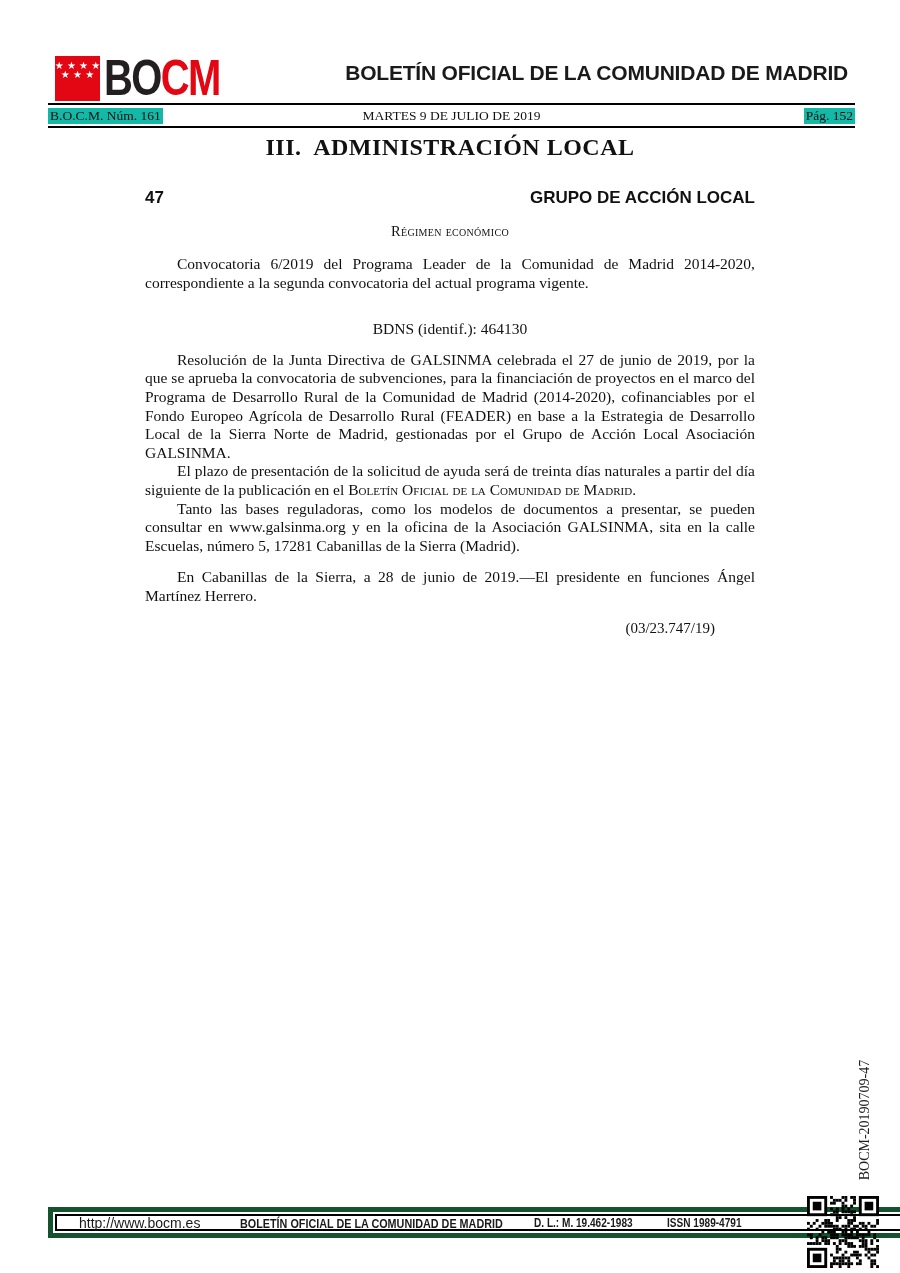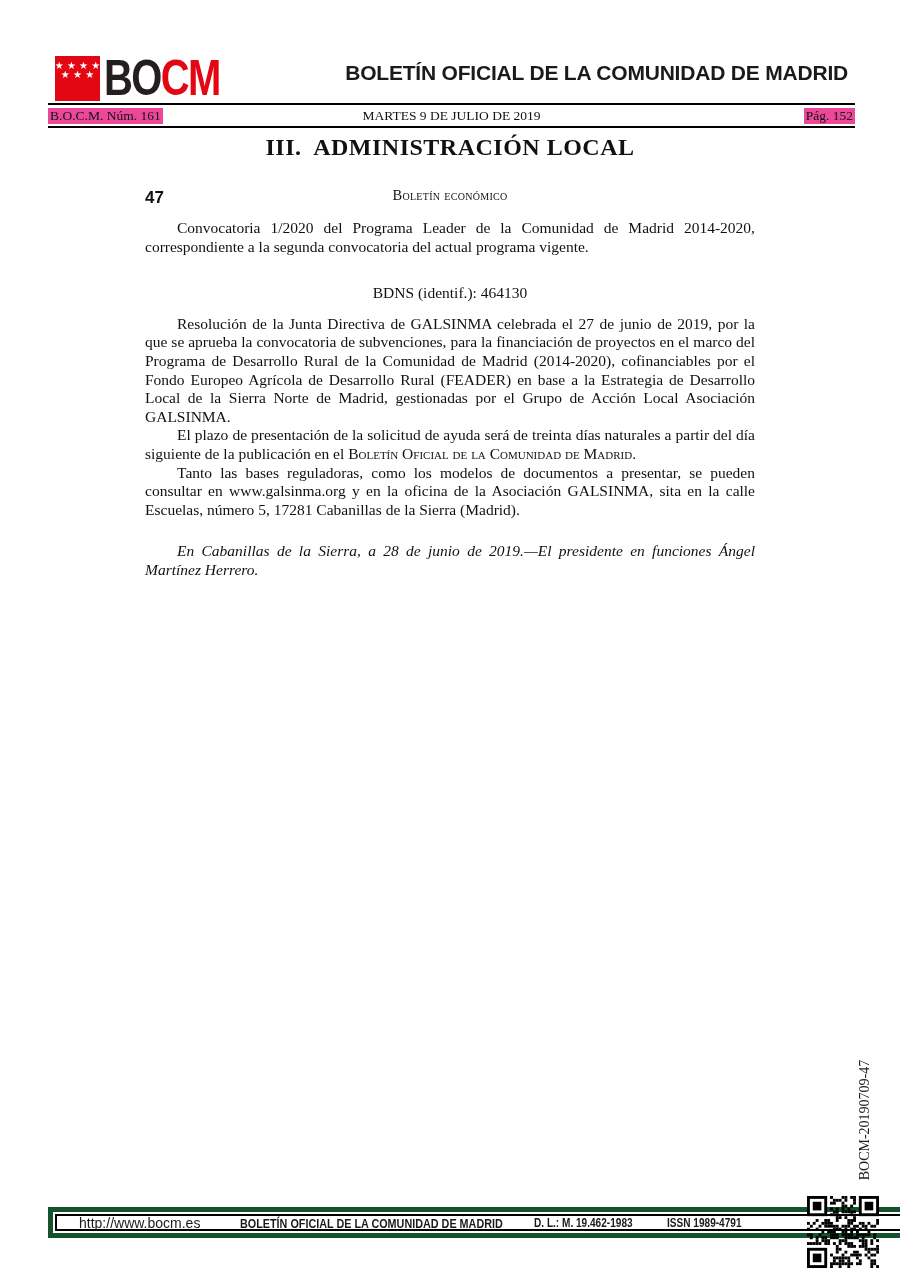--- a/index.html
+++ b/index.html
@@ -20,36 +20,36 @@
   .header-title{position:absolute;right:52px;top:61px;
         font-family:"Liberation Sans","DejaVu Sans",sans-serif;font-weight:bold;
         font-size:21px;letter-spacing:-0.2px;color:#1a1a1a;white-space:nowrap;}
   .rule{position:absolute;left:48px;width:807px;height:2px;background:#000;}
   .rule1{top:103px;}
   .rule2{top:126px;}
   .masthead{position:absolute;left:48px;top:107px;width:807px;height:17px;
         font-size:13.5px;display:flex;justify-content:space-between;align-items:center;}
   .masthead .center{position:absolute;left:0;right:0;text-align:center;}
   .masthead span{white-space:nowrap;}
-  .masthead .left,.masthead .right{position:relative;z-index:1;background:#ec4899;padding:0 2px;}
+  .masthead .left,.masthead .right{position:relative;z-index:1;background:#14b8a6;padding:0 2px;}
 
   
   .content{position:absolute;left:145px;top:116px;width:610px;}
   .section-heading{margin:18px 0 0 0;text-align:center;font-weight:bold;font-size:24px;
         letter-spacing:.5px;white-space:pre-wrap;}
   .article-header{position:relative;margin-top:26px;text-align:right;
         font-family:"Liberation Sans","DejaVu Sans",sans-serif;font-weight:bold;
         font-size:17px;line-height:22px;}
   .article-number{position:absolute;left:0;top:0;}
   .article-subtitle{margin-top:14px;text-align:center;font-size:14.5px;
         font-variant:small-caps;letter-spacing:.3px;}
   .body-par{margin:0;font-size:15.5px;line-height:18.6px;text-align:justify;text-indent:32px;}
   .p1{margin-top:15px;}
   .bdns{margin:28px 0 12px 0;font-size:15.5px;line-height:18.6px;text-align:center;text-indent:0;}
-  .p5{margin-top:23px;font-style:italic;}
+  .p5{margin-top:13px;}
   .smallcaps{font-variant:small-caps;}
   .reference{margin-top:14px;font-size:15px;text-align:right;padding-right:40px;text-indent:0;}
 
   
   .vcode{position:absolute;left:795px;top:1112px;width:140px;height:16px;
         font-size:14px;text-align:center;transform:rotate(-90deg);
         transform-origin:center center;white-space:nowrap;color:#222;}
 
   
   .fbox{position:absolute;left:48px;top:1207px;width:878px;height:31px;
@@ -87,36 +87,38 @@
     <span class="left">B.O.C.M. Núm. 161</span>
     <span class="right">Pág. 152</span>
   </div>
   <div class="rule rule2"></div>
 
   <div class="content">
     <h1 class="section-heading">III.&nbsp; ADMINISTRACIÓN LOCAL</h1>
 
     <div class="article-header">
       <span class="article-number">47</span>
+      <div>GRUPO DE ACCIÓN LOCAL</div>
     </div>
 
-    <div class="article-subtitle">Boletín económico</div>
-
-    <p class="body-par p1">Convocatoria 1/2020 del Programa Leader de la Comunidad de Madrid 2014-2020, correspondiente a la segunda convocatoria del actual programa vigente.</p>
+    <div class="article-subtitle">Régimen económico</div>
+
+    <p class="body-par p1">Convocatoria 6/2019 del Programa Leader de la Comunidad de Madrid 2014-2020, correspondiente a la segunda convocatoria del actual programa vigente.</p>
 
     <p class="bdns">BDNS (identif.): 464130</p>
 
     <p class="body-par">Resolución de la Junta Directiva de GALSINMA celebrada el 27 de junio de 2019, por la que se aprueba la convocatoria de subvenciones, para la financiación de proyectos en el marco del Programa de Desarrollo Rural de la Comunidad de Madrid (2014-2020), cofinanciables por el Fondo Europeo Agrícola de Desarrollo Rural (FEADER) en base a la Estrategia de Desarrollo Local de la Sierra Norte de Madrid, gestionadas por el Grupo de Acción Local Asociación GALSINMA.</p>
 
     <p class="body-par"><span>El plazo de presentación de la solicitud de ayuda será de treinta días naturales a partir del día siguiente de la publicación en el </span><span class="smallcaps">Boletín Oficial de la Comunidad de Madrid</span><span>.</span></p>
 
     <p class="body-par">Tanto las bases reguladoras, como los modelos de documentos a presentar, se pueden consultar en www.galsinma.org y en la oficina de la Asociación GALSINMA, sita en la calle Escuelas, número 5, 17281 Cabanillas de la Sierra (Madrid).</p>
 
     <p class="body-par p5">En Cabanillas de la Sierra, a 28 de junio de 2019.—El presidente en funciones Ángel Martínez Herrero.</p>
 
+    <p class="reference">(03/23.747/19)</p>
   </div>
 
   <div class="vcode">BOCM-20190709-47</div>
 
   <div class="fbox">
     <div class="fbox-inner"></div>
     <span class="fitem furl">http://www.bocm.es</span>
     <span class="fitem ftitle">BOLETÍN OFICIAL DE LA COMUNIDAD DE MADRID</span>
     <span class="fitem fdl">D. L.: M. 19.462-1983</span>
     <span class="fitem fissn">ISSN 1989-4791</span>

